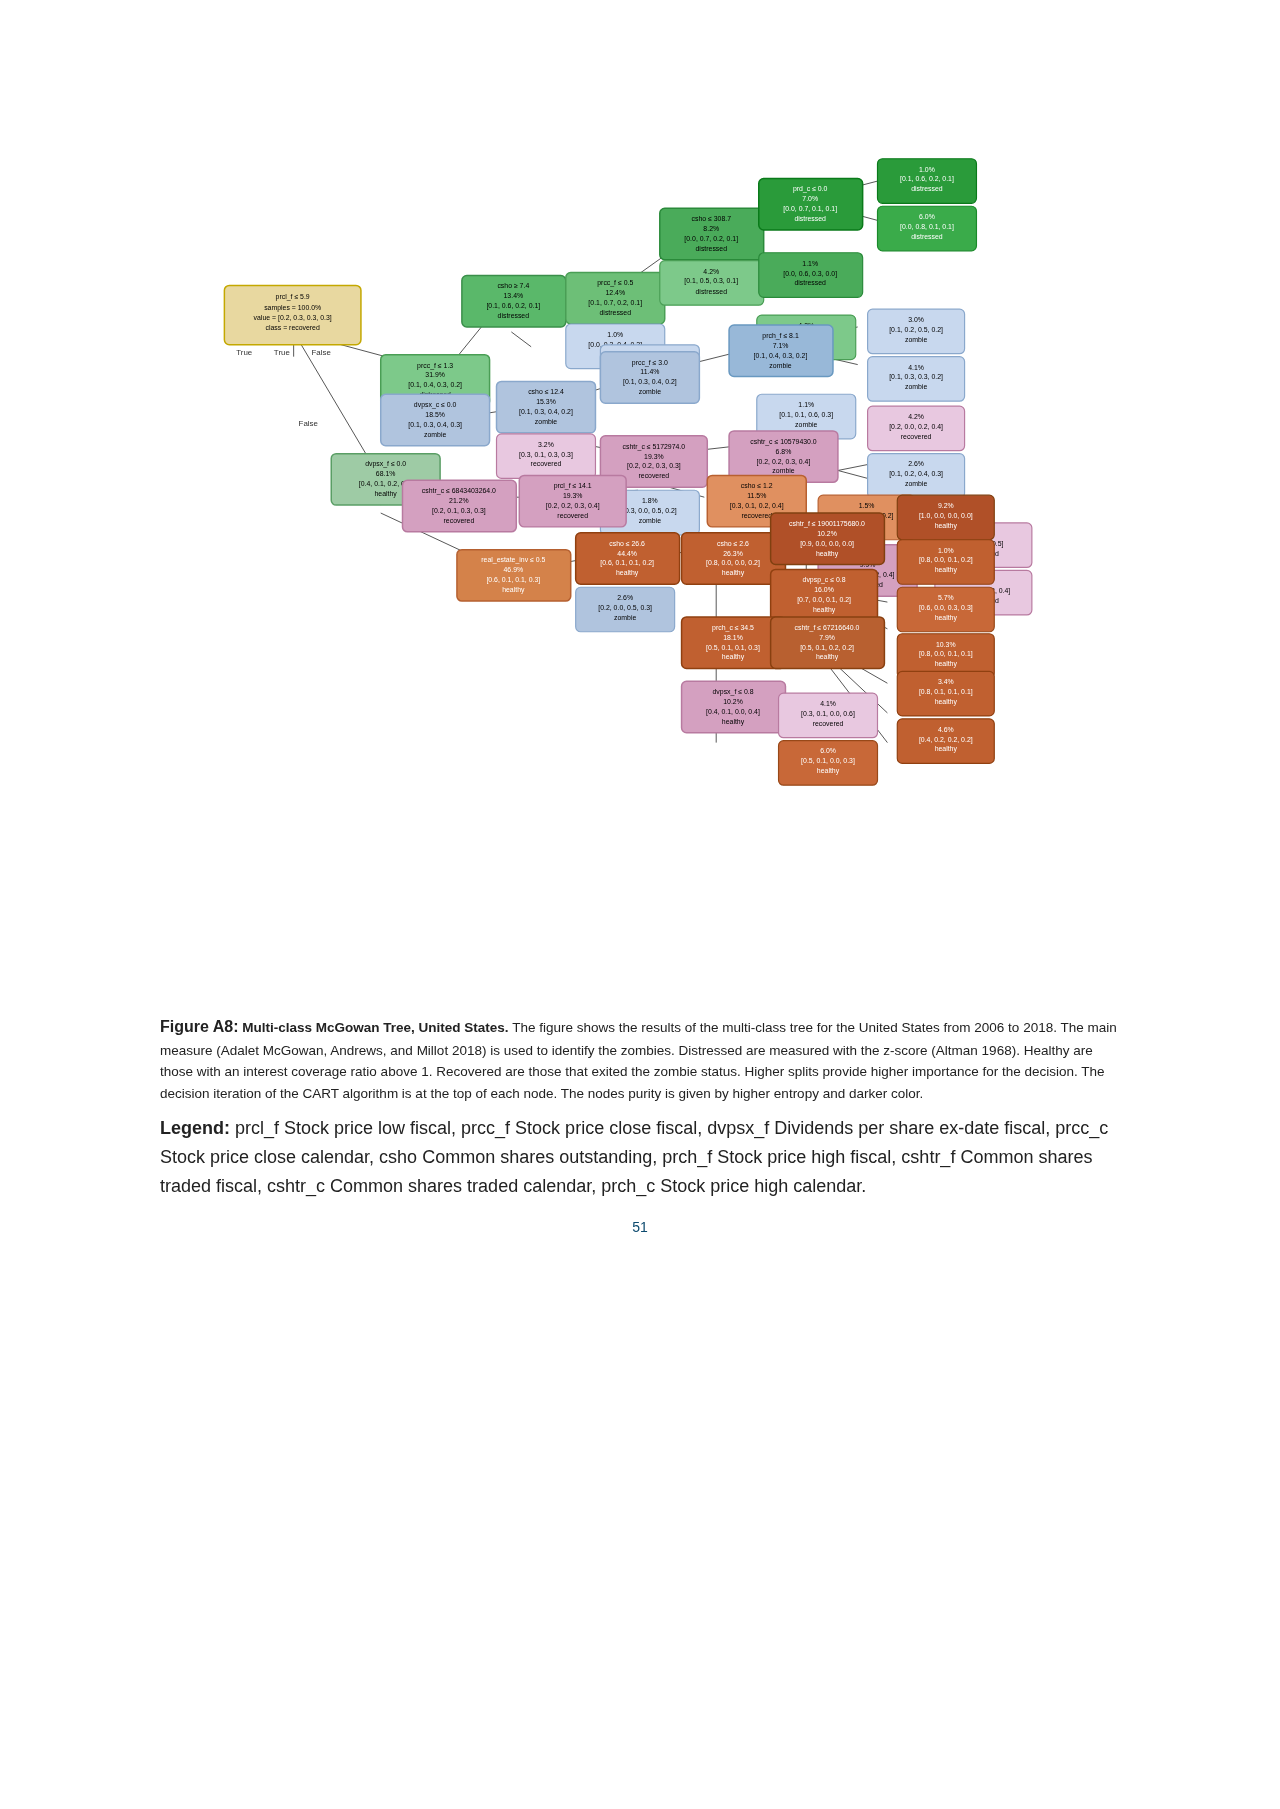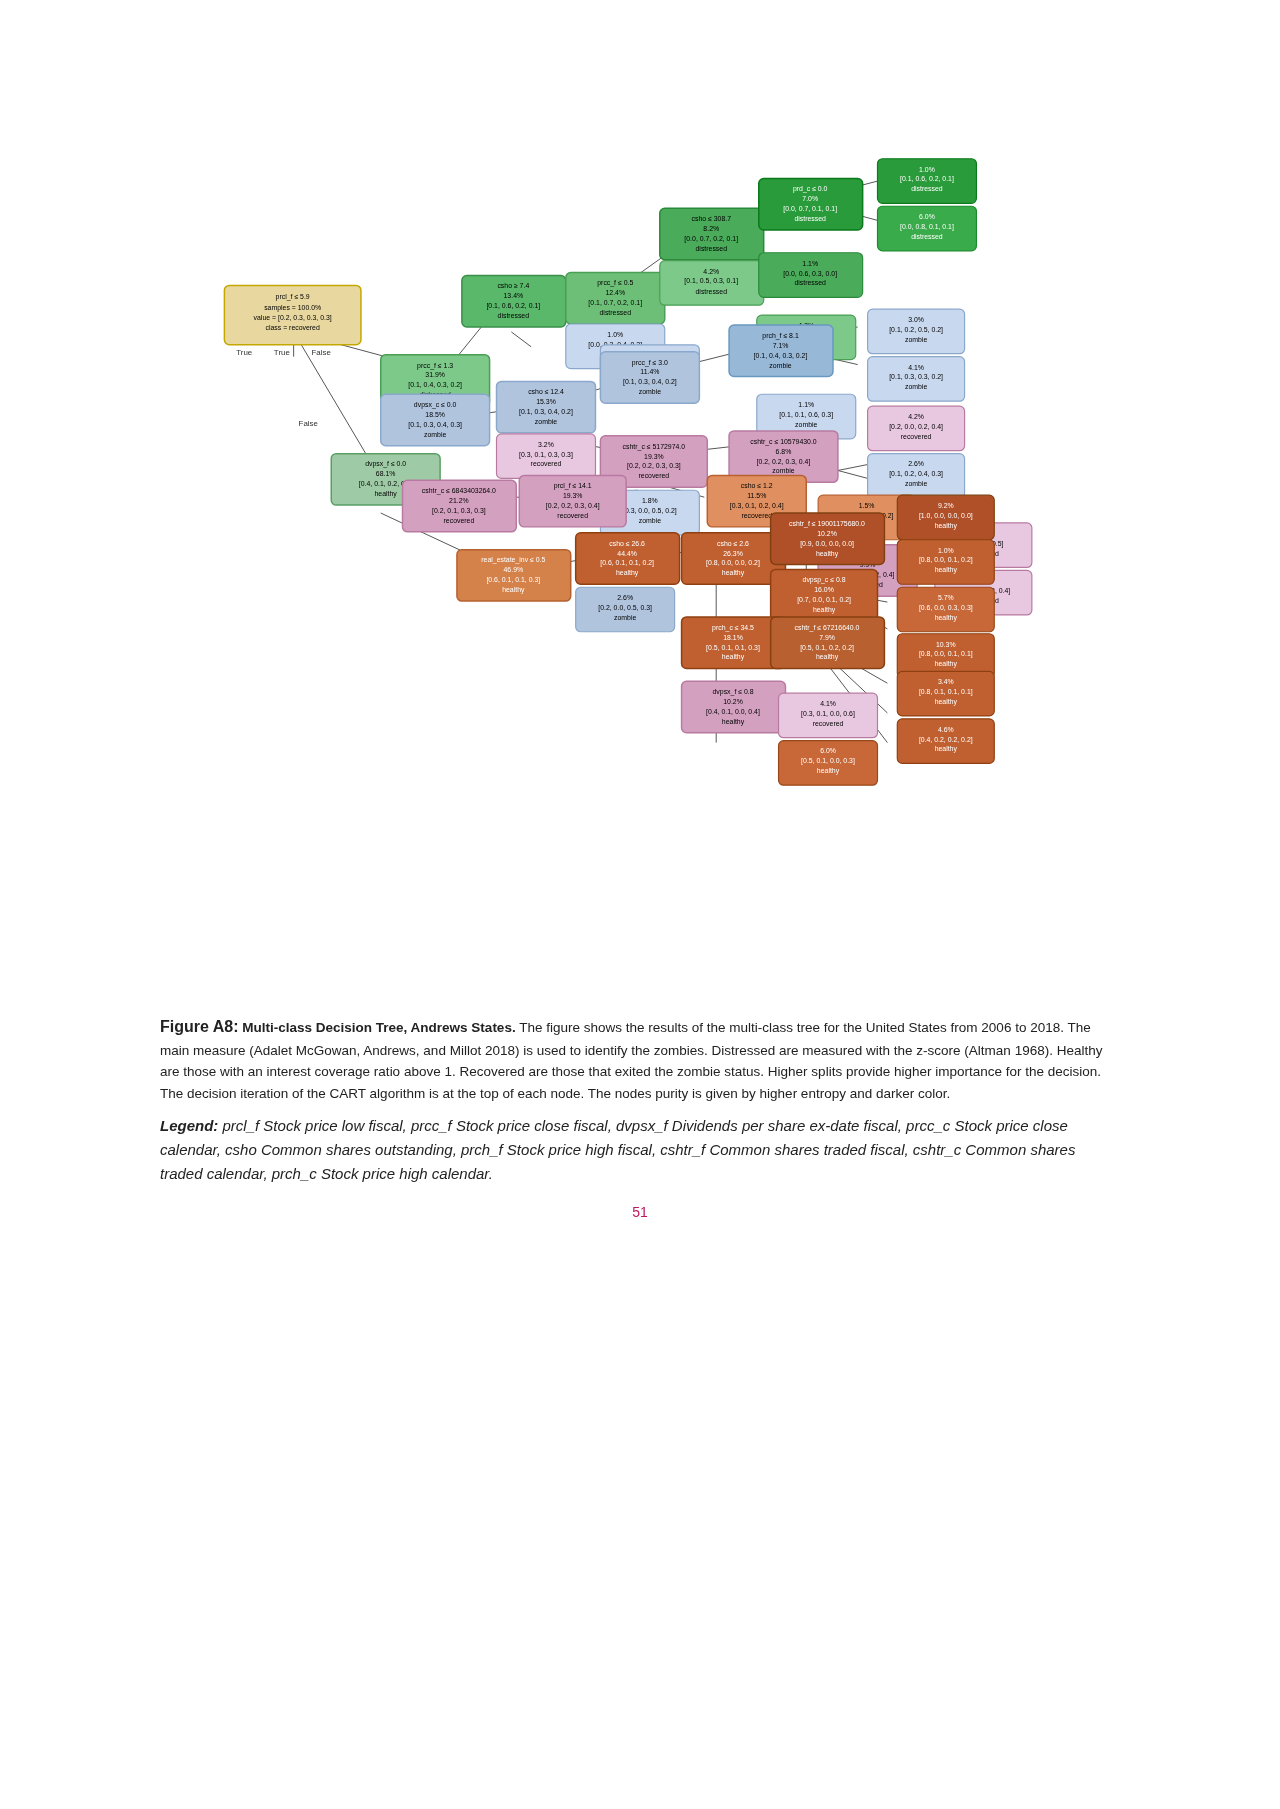--- a/index.html
+++ b/index.html
@@ -30,28 +30,27 @@
       font-size: 13.5px;
       line-height: 1.6;
       color: #222;
     }
     .caption-title {
       font-weight: bold;
       font-size: 16px;
     }
     .caption-legend {
       margin-top: 10px;
-      font-size: 15px;
-      font-style: italic;
+      font-size: 18px;
     }
     .page-number {
       text-align: center;
       font-size: 14px;
       margin-top: 18px;
-      color: #be185d;
+      color: #0c4a6e;
     }
     .node-text {
       font-size: 7px;
       font-family: Arial, sans-serif;
       text-anchor: middle;
     }
     .edge-line {
       stroke: #555;
       stroke-width: 1;
       fill: none;
@@ -562,21 +561,21 @@
         <text x="670" y="731" class="node-text" font-size="7" fill="#fff">[0.5, 0.1, 0.0, 0.3]</text>
         <text x="670" y="741" class="node-text" font-size="7" fill="#fff">healthy</text>
       </g>
 
     </svg>
   </div>
 
   <div class="caption-area">
     <p>
       <span class="caption-title">Figure A8:</span>
-      <span style="font-weight:bold;">Multi-class Decision Tree, Andrews States.</span>
+      <span style="font-weight:bold;">Multi-class McGowan Tree, United States.</span>
       <span>The figure shows the results of the multi-class tree for the United States from 2006 to 2018. The main measure (Adalet McGowan, Andrews, and Millot 2018) is used to identify the zombies. Distressed are measured with the z-score (Altman 1968). Healthy are those with an interest coverage ratio above 1. Recovered are those that exited the zombie status. Higher splits provide higher importance for the decision. The decision iteration of the CART algorithm is at the top of each node. The nodes purity is given by higher entropy and darker color.</span>
     </p>
     <p class="caption-legend" style="margin-top:10px;">
       <strong>Legend:</strong>
       <span>prcl_f Stock price low fiscal, prcc_f Stock price close fiscal, dvpsx_f Dividends per share ex-date fiscal, prcc_c Stock price close calendar, csho Common shares outstanding, prch_f Stock price high fiscal, cshtr_f Common shares traded fiscal, cshtr_c Common shares traded calendar, prch_c Stock price high calendar.</span>
     </p>
   </div>
 
   <div class="page-number">51</div>
 </div>

